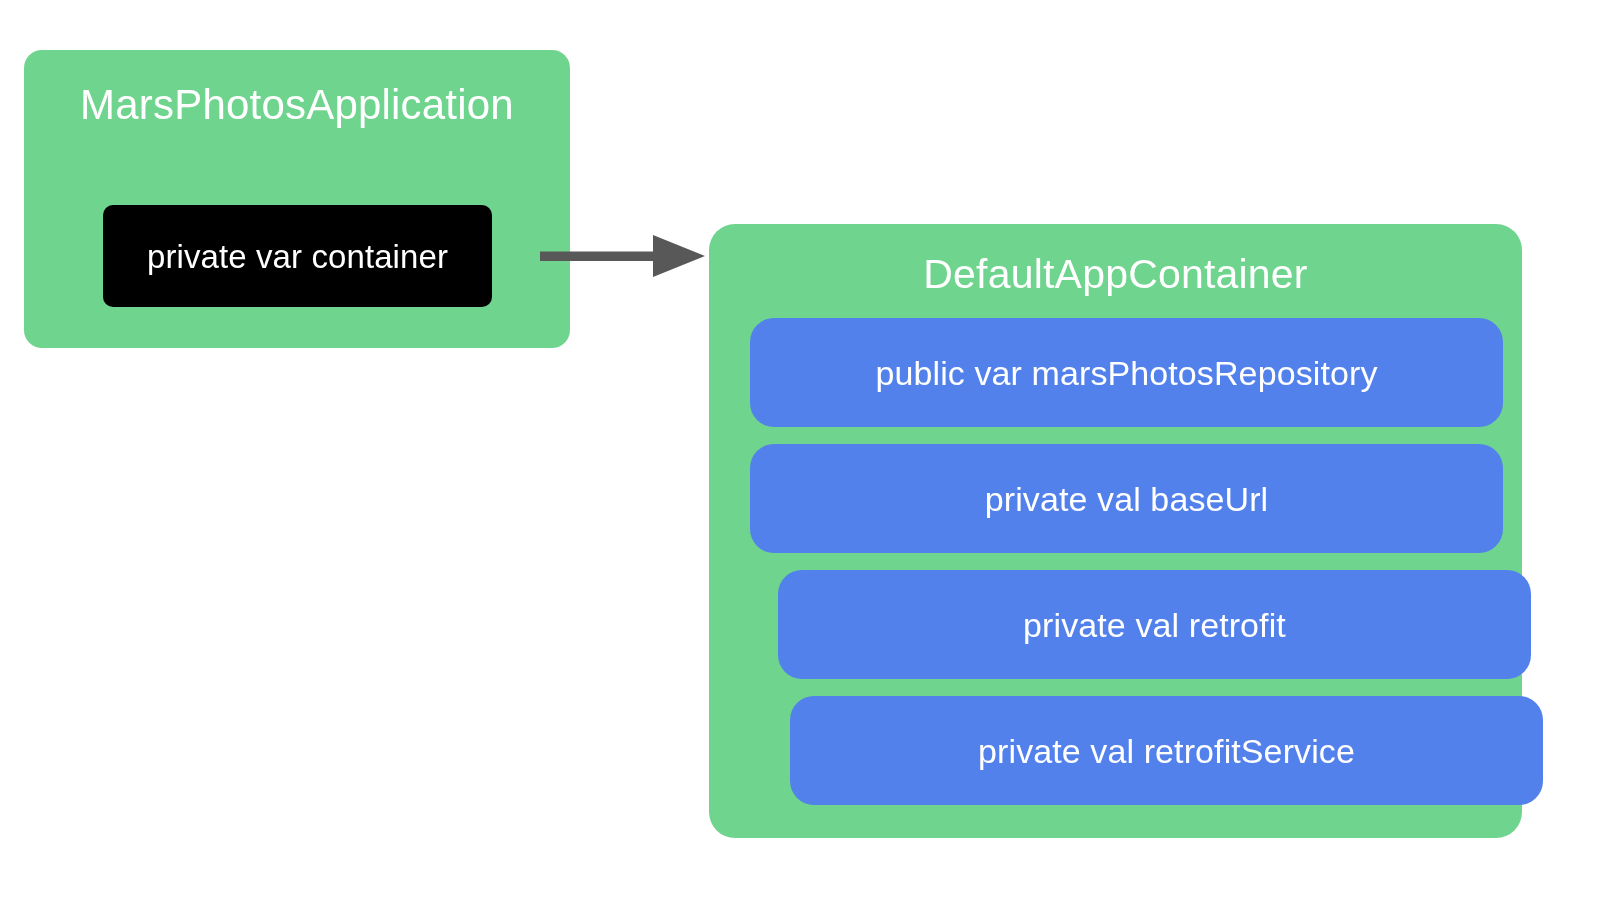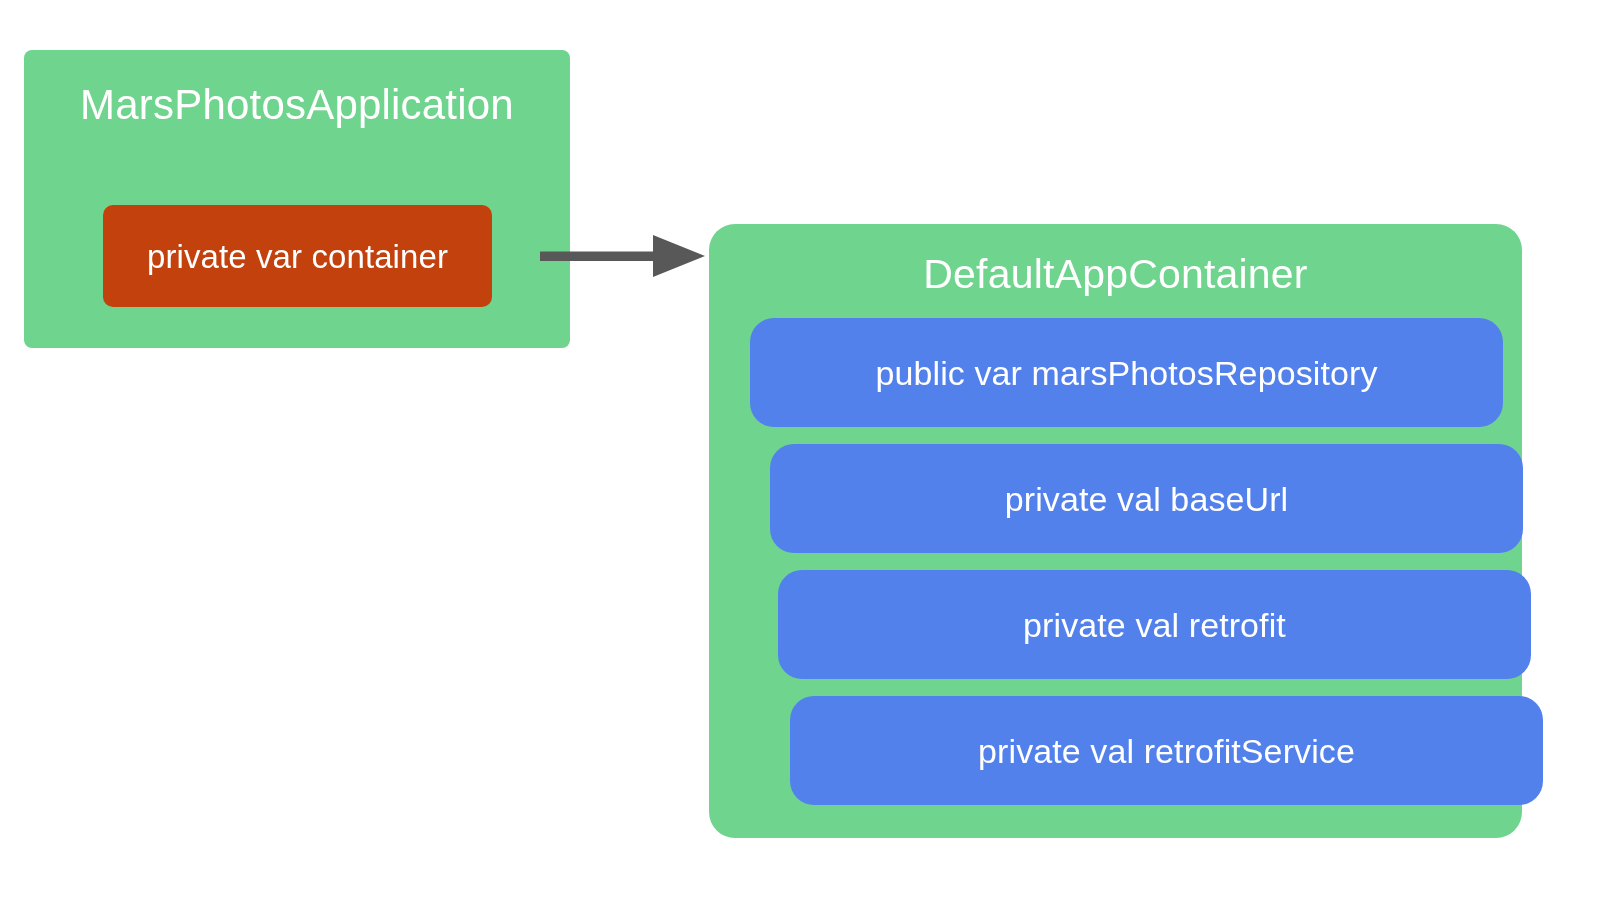--- a/index.html
+++ b/index.html
@@ -26,21 +26,21 @@
     position: absolute;
     box-sizing: border-box;
     border-radius: 20px;
   }
 
   #app-class-box {
     left: 24px;
     top: 50px;
     width: 546px;
     height: 298px;
-    border-radius: 8px;
+    border-radius: 18px;
   }
 
   #container-class-box {
     left: 709px;
     top: 224px;
     width: 813px;
     height: 614px;
     border-radius: 26px;
   }
 
@@ -100,21 +100,21 @@
   #app-member-container .member-label { font-size: 33px; }
 
   
   .container-member {
     left: 41px;
     width: 753px;
     height: 109px;
     border-radius: 24px;
   }
   #container-member-0 { top: 94px; }
-  #container-member-1 { top: 220px; margin-left: 20px; }
+  #container-member-1 { top: 220px; }
   #container-member-2 { top: 346px; margin-left: 28px; }
   #container-member-3 { top: 472px; margin-left: 40px; }
 
   
   #dependency-arrow {
     position: absolute;
     left: 540px;
     top: 230px;
     width: 170px;
     height: 52px;
@@ -122,21 +122,21 @@
 </style>
 </head>
 <body>
 
 <div id="canvas" style="background: rgb(255, 255, 255);">
 
   <div class="class-box" id="app-class-box" style="background: rgb(111, 212, 141);">
 
     <div class="class-title" id="app-class-title" style="color: rgb(255, 255, 255);">MarsPhotosApplication</div>
 
-    <div class="member-box" id="app-member-container" style="background: #c2410c;">
+    <div class="member-box" id="app-member-container" style="background: #000000;">
       <span class="member-label" style="color: rgb(255, 255, 255);">private var container</span>
     </div>
   </div>
 
   <svg id="dependency-arrow" viewBox="0 0 170 52" aria-hidden="true">
     <rect x="0" y="21.5" width="116" height="9.5" fill="#585858"></rect>
     <polygon points="113,5 165,26 113,47" fill="#585858"></polygon>
   </svg>
 
   <div class="class-box" id="container-class-box" style="background: rgb(111, 212, 141);">

